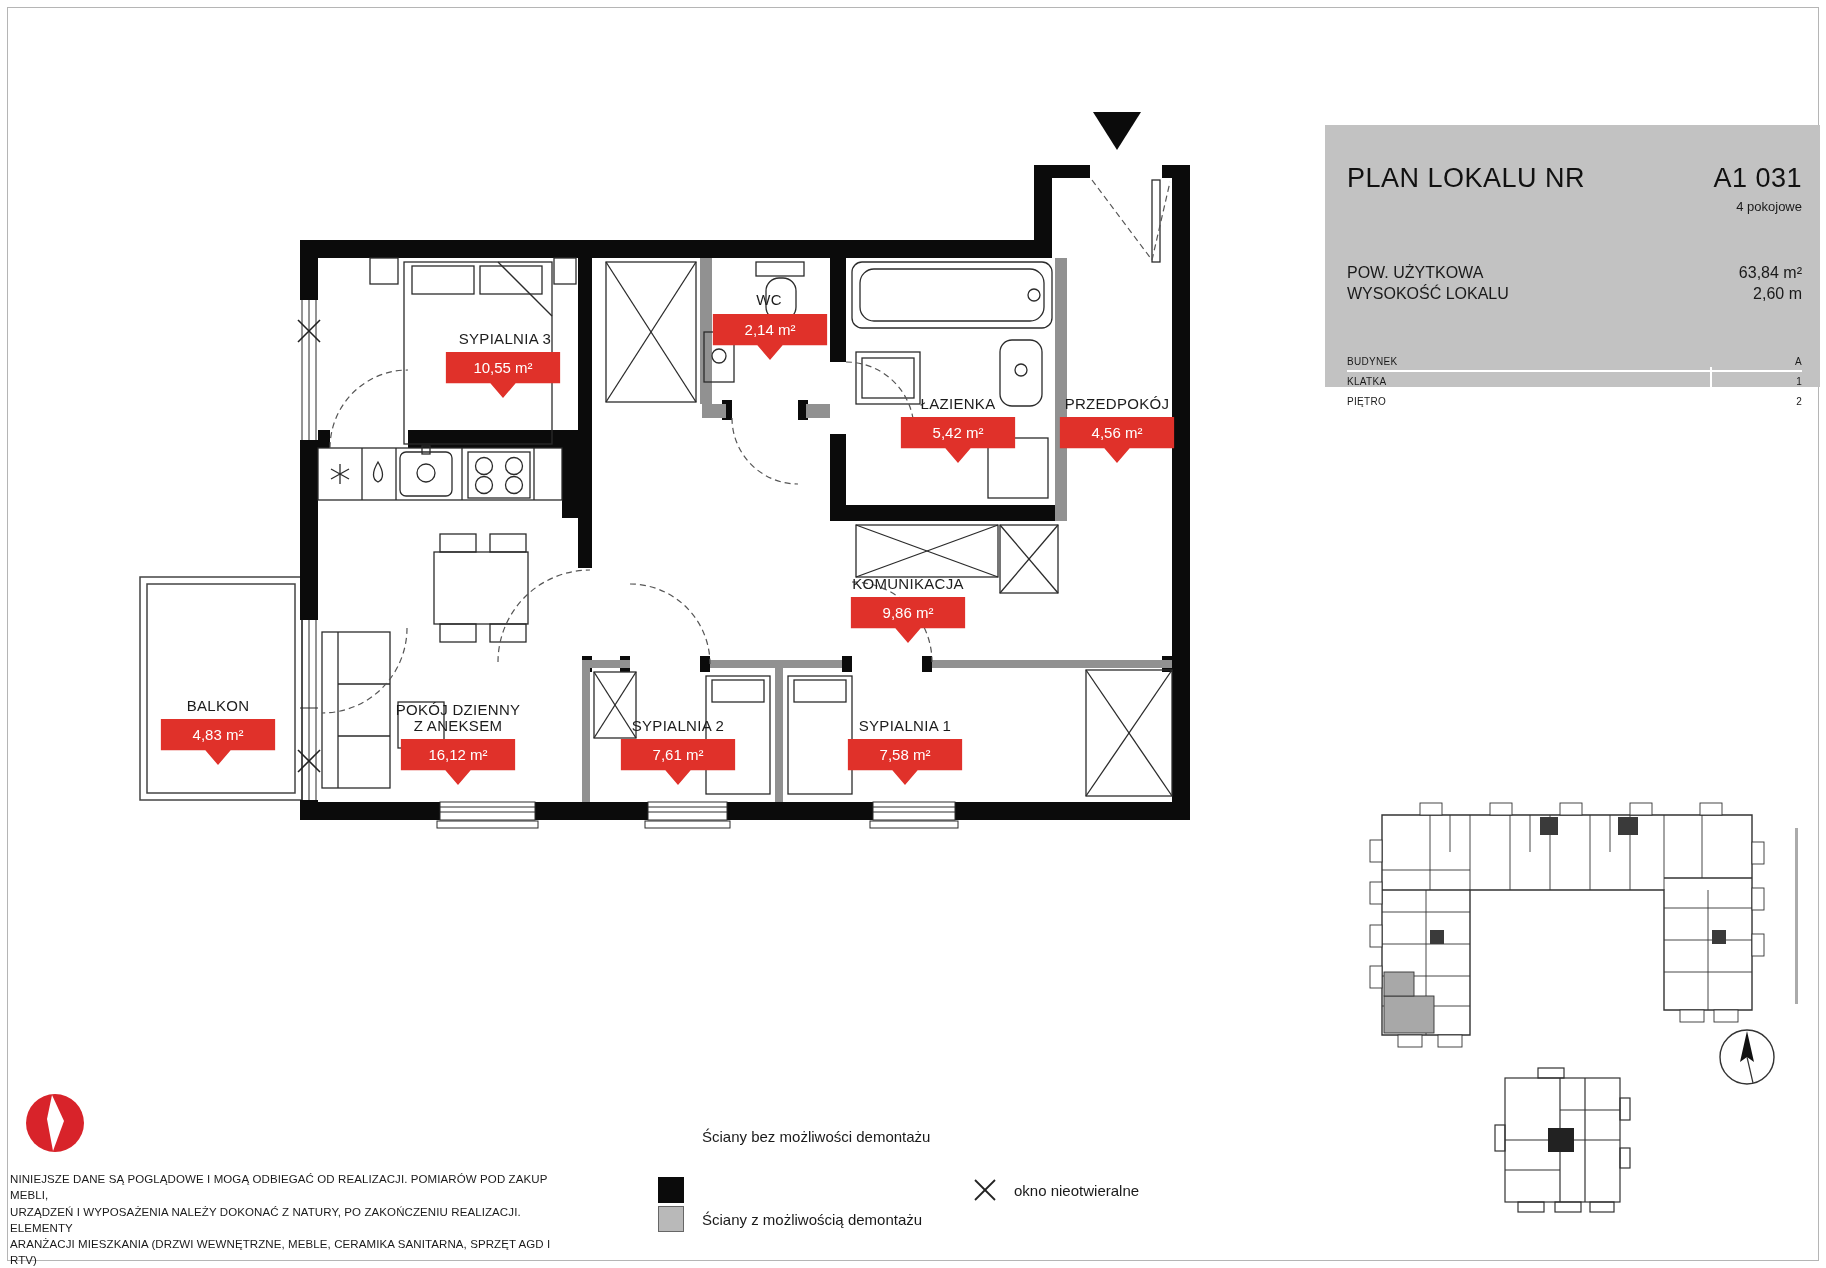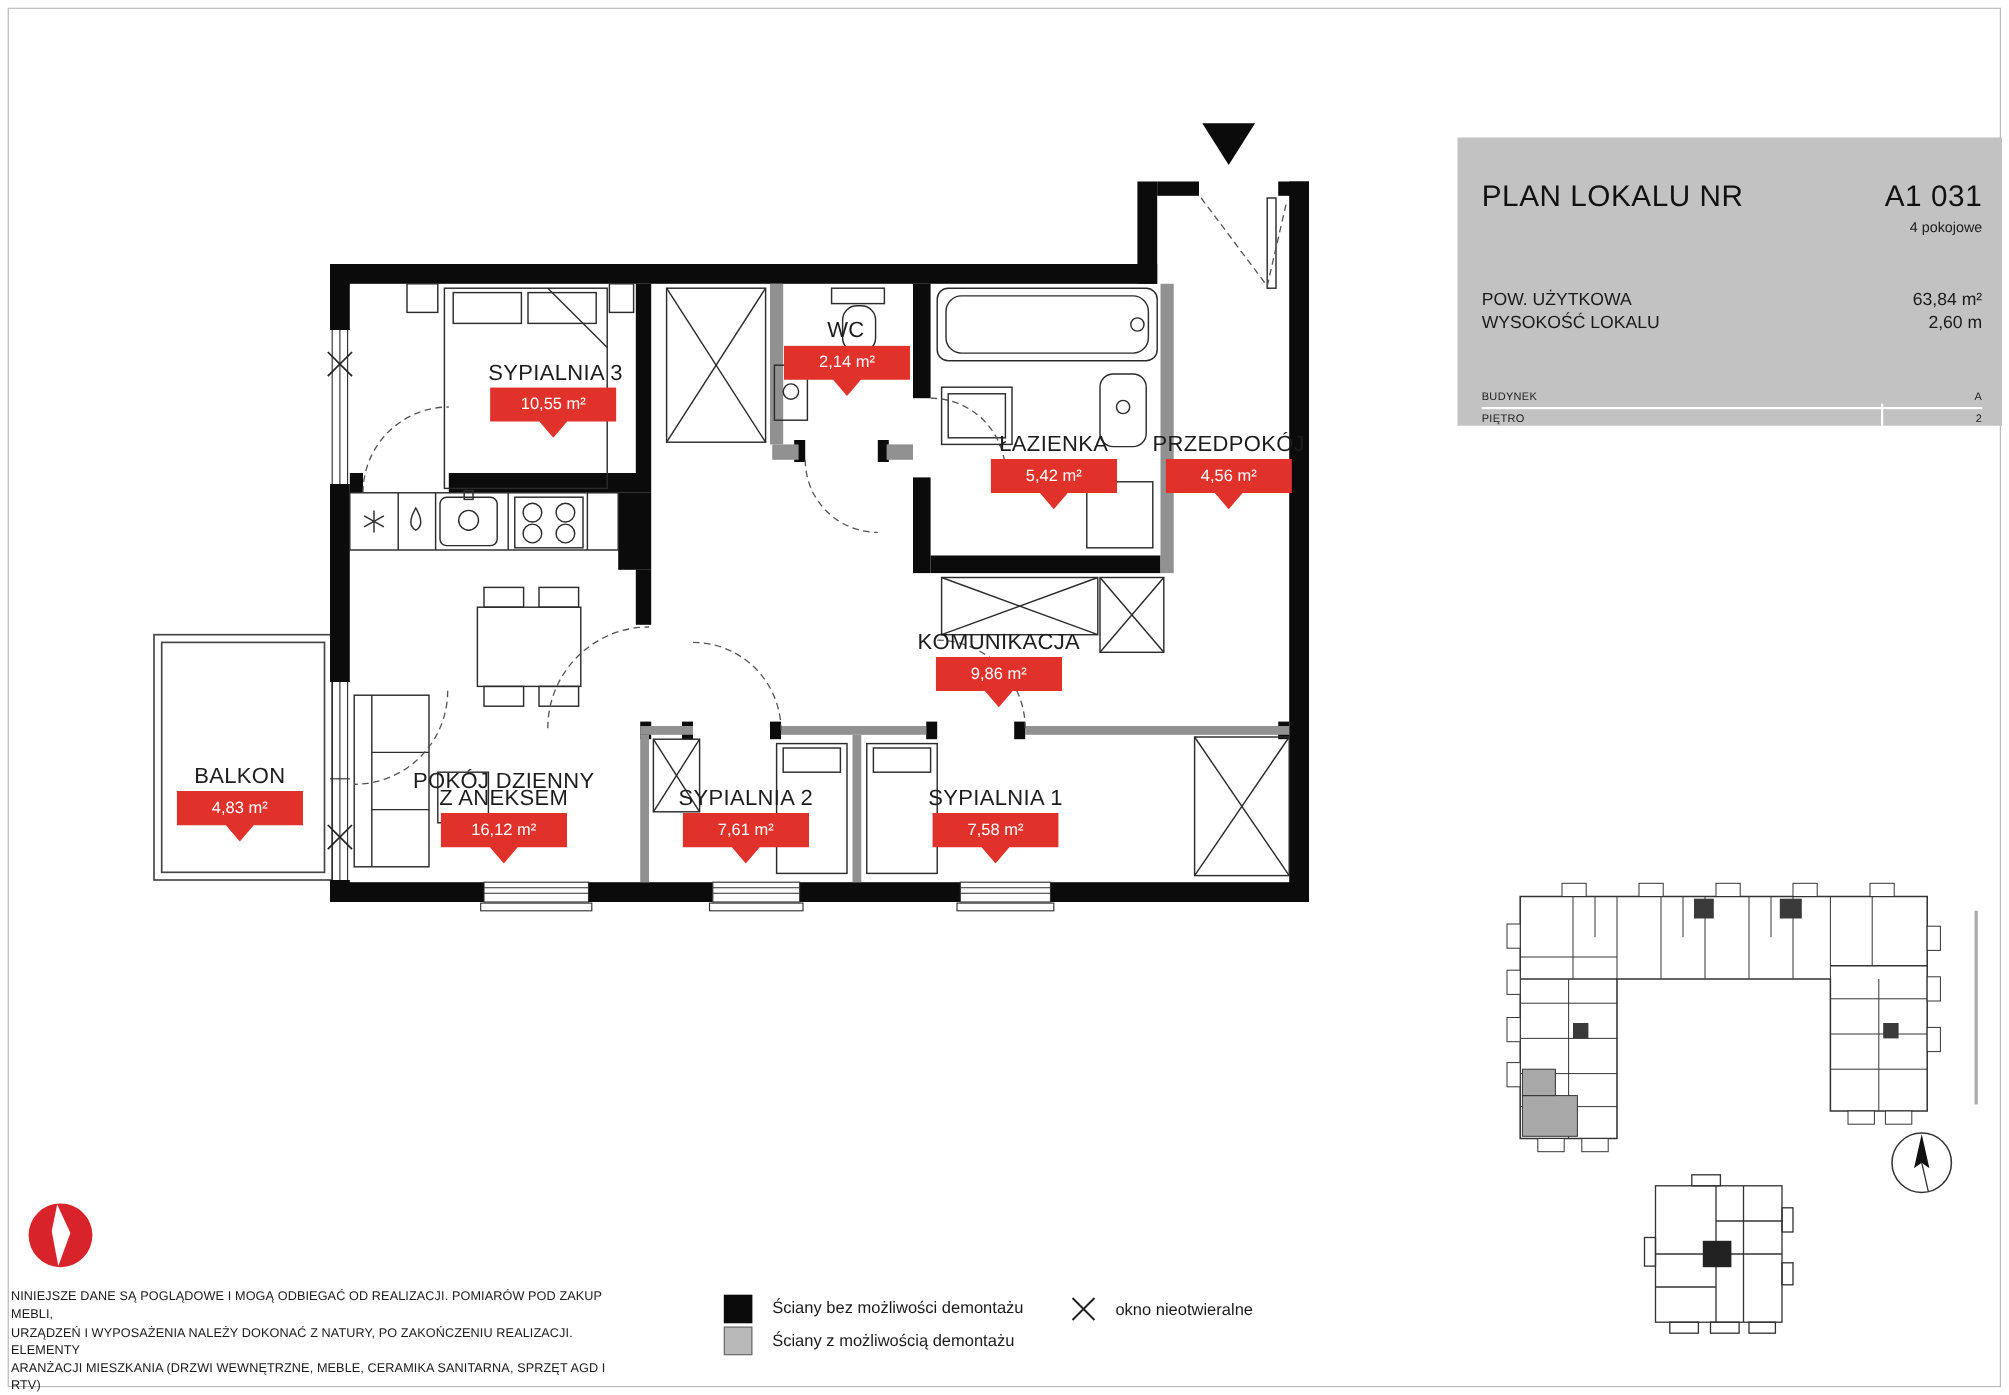--- a/index.html
+++ b/index.html
@@ -4,21 +4,21 @@
 <style>
   html,body{margin:0;padding:0;background:#fff;}
   body{width:1826px;height:1268px;position:relative;overflow:hidden;
        font-family:"Liberation Sans",sans-serif;color:#1a1a1a;}
   .frame{position:absolute;left:7px;top:7px;width:1810px;height:1252px;
          border:1px solid #b5b5b5;pointer-events:none;}
   svg.plan{position:absolute;left:0;top:0;}
 
   
   .room-label{position:absolute;transform:translateX(-50%);text-align:center;}
-  .room-name{font-size:20px;letter-spacing:.3px;color:#1c1c1c;white-space:pre-line;
+  .room-name{font-size:15px;letter-spacing:.3px;color:#1c1c1c;white-space:pre-line;
              line-height:16px;}
   .area-tag{position:absolute;transform:translateX(-50%);width:115px;height:46px;
             background:#e0312a;color:#fff;font-size:15px;line-height:31px;text-align:center;
             clip-path:polygon(0 0,100% 0,100% 68%,61% 68%,50% 100%,39% 68%,0 68%);}
 
   
   .panel{position:absolute;left:1325px;top:125px;width:495px;height:262px;
          background:#c2c2c2;padding:0 18px 0 22px;box-sizing:border-box;}
   .panel-title-row{display:flex;justify-content:space-between;align-items:baseline;
                    padding-top:38px;font-size:27px;letter-spacing:.5px;color:#111;}
@@ -368,29 +368,33 @@
       <span>2,60 m</span>
     </div>
   </div>
 
   <div class="panel-details">
     <div class="details-row">
       <span>BUDYNEK</span>
       <span>A</span>
     </div>
     <div class="details-row">
+      <span>KLATKA</span>
+      <span>1</span>
+    </div>
+    <div class="details-row">
       <span>PIĘTRO</span>
       <span>2</span>
     </div>
   </div>
   <div class="panel-vline"></div>
 </div>
 
 <div class="legend-swatch" style="left:658px;top:1177px;background:#0b0b0b"></div>
-<div class="legend-label" style="left:702px;top:1181px">Ściany bez możliwości demontażu</div>
+<div class="legend-label" style="left:702px;top:1128px">Ściany bez możliwości demontażu</div>
 
 <div class="legend-swatch" style="left:658px;top:1206px;background:#b9b9b9;border:1px solid #666"></div>
 <div class="legend-label" style="left:702px;top:1211px">Ściany z możliwością demontażu</div>
 
 <svg style="position:absolute;left:972px;top:1177px" width="26" height="26">
   <line x1="3" y1="3" x2="23" y2="23" stroke="#222" stroke-width="1.8"></line>
   <line x1="23" y1="3" x2="3" y2="23" stroke="#222" stroke-width="1.8"></line>
 </svg>
 <div class="legend-label" style="left:1014px;top:1182px">okno nieotwieralne</div>
 

